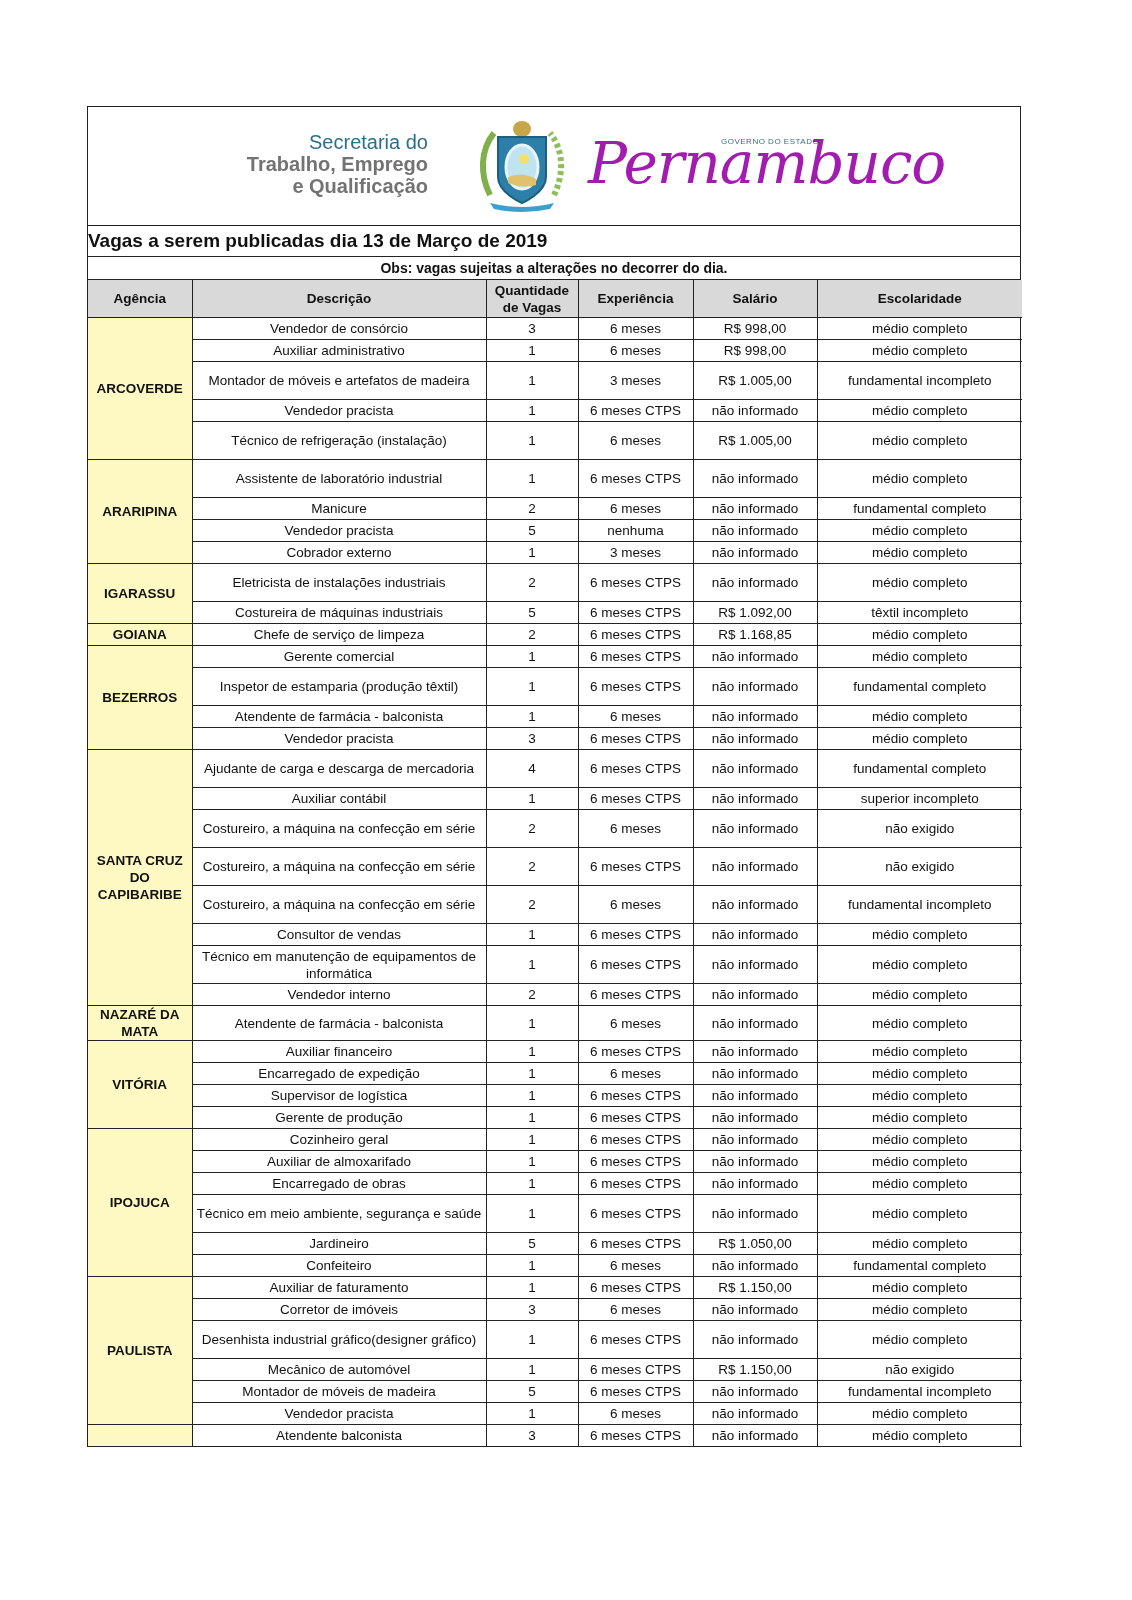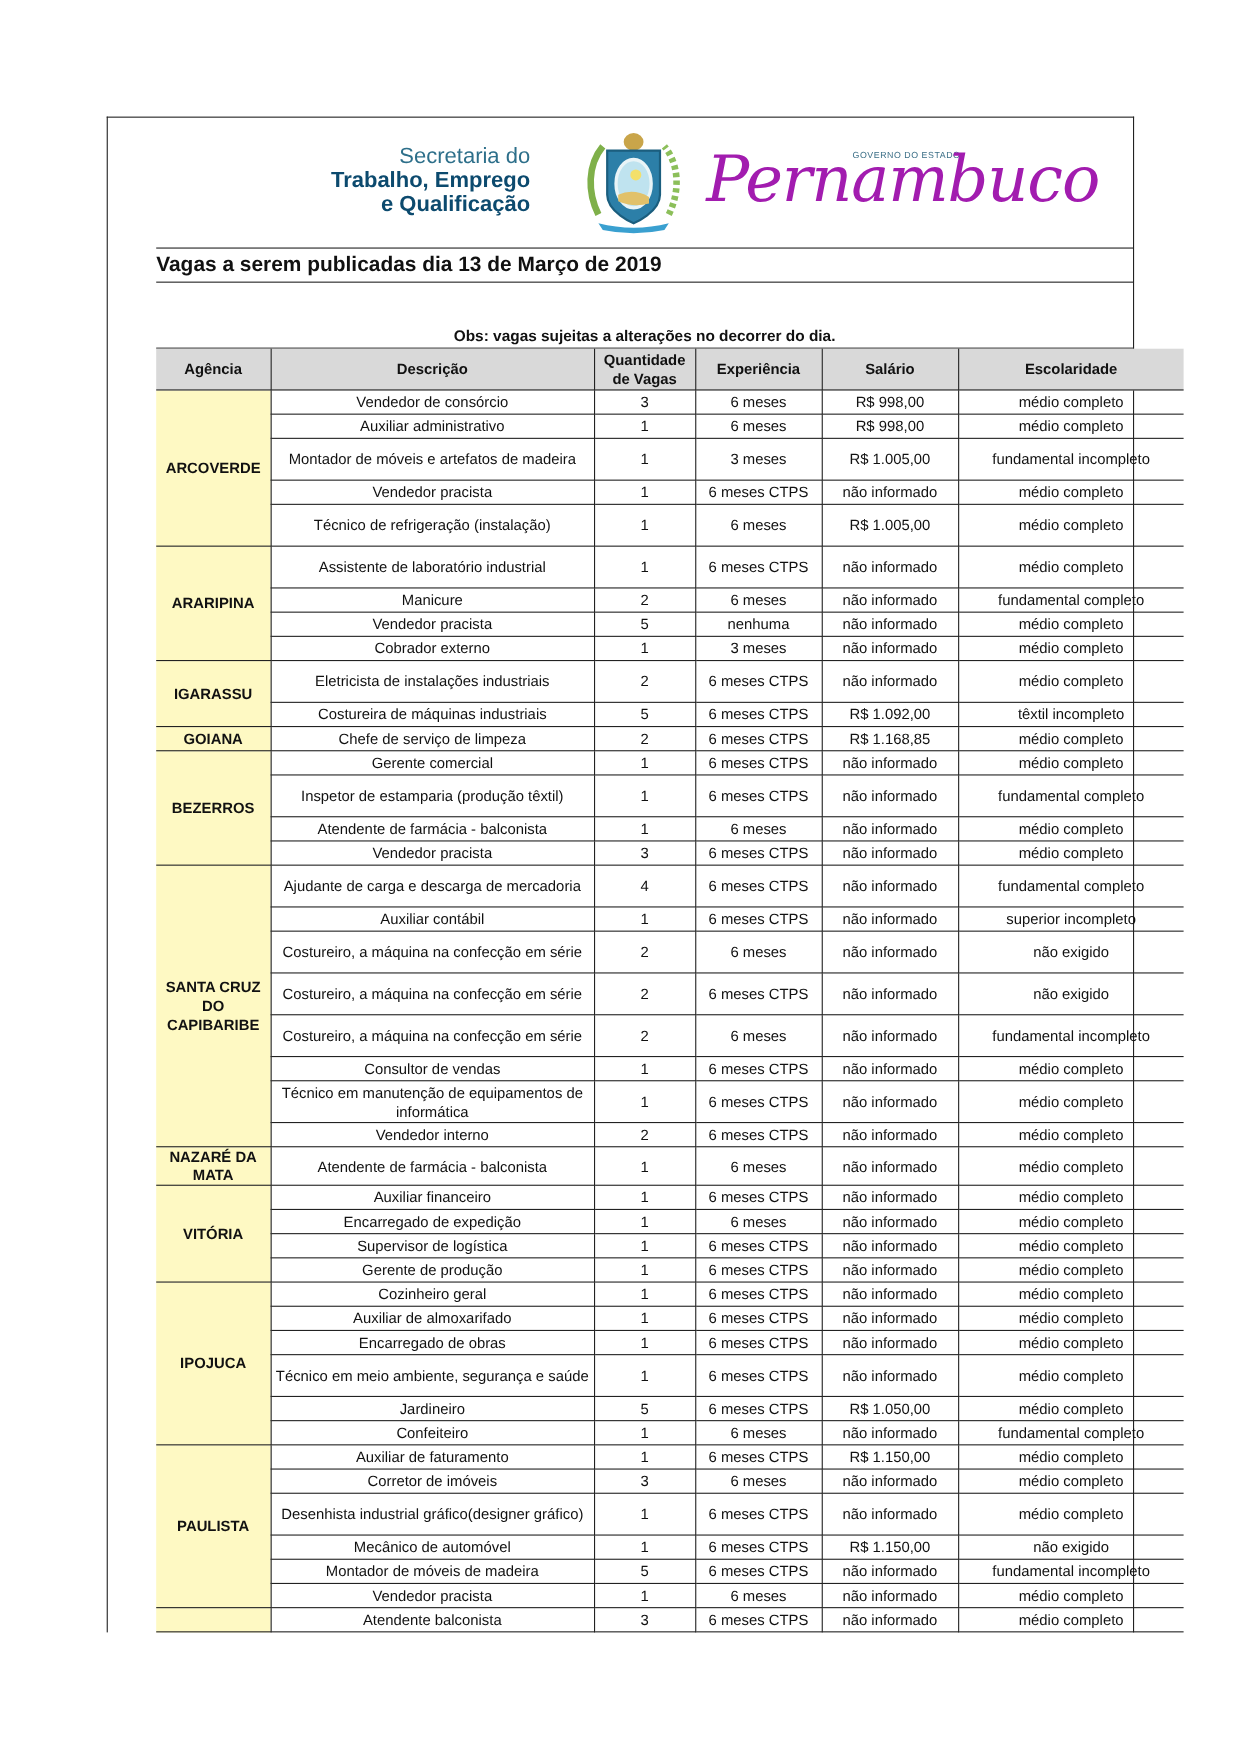--- a/index.html
+++ b/index.html
@@ -1,27 +1,27 @@
 <!DOCTYPE html>
 <html><head>
 <meta charset="utf-8">
 <style>
   html, body { margin:0; padding:0; background:#ffffff; }
   body { width:1132px; height:1600px; position:relative; font-family:"Liberation Sans", sans-serif; color:#111; }
-  .sheet { position:absolute; left:97px; top:106px; width:934px; border:1.5px solid #222; border-bottom:none; box-sizing:border-box;padding-left:44px; }
+  .sheet { position:absolute; left:87px; top:106px; width:934px; border:1.5px solid #222; border-bottom:none; box-sizing:border-box; }
   .banner { height:118px; border-bottom:1.5px solid #222; position:relative; }
   .sec { position:absolute; left:125px; top:24px; width:215px; text-align:right; color:#2d6f8a; line-height:22px; }
   .sec .l1 { font-size:20px; font-weight:normal; }
-  .sec .l2, .sec .l3 { font-size:20px; font-weight:bold; color:#0c4a6e; }
+  .sec .l2, .sec .l3 { font-size:20px; font-weight:bold; color:#737373; }
   .crest { position:absolute; left:384px; top:8px; width:100px; height:100px; }
   .gov { position:absolute; left:590px; top:30px; font-size:8px; color:#3a6e86; letter-spacing:0.5px;margin-left:43px; }
   .pern { position:absolute; left:500px; top:22px; font-family:"DejaVu Serif", serif; font-style:italic; font-size:58px; color:#a21caf; letter-spacing:-1px; }
   .titlerow { height:30px; border-bottom:1.5px solid #222; text-align:left; font-size:19px; font-weight:bold; line-height:30px; }
   .subrow { height:22px; border-bottom:1.5px solid #222; text-align:center; font-size:15px; line-height:22px; }
-  .obsrow { height:22px; border-bottom:1.5px solid #222; text-align:center; font-size:14px; font-weight:bold; line-height:22px;margin-top:37px; }
+  .obsrow { height:22px; border-bottom:1.5px solid #222; text-align:center; font-size:14px; font-weight:bold; line-height:22px; }
   table { border-collapse:collapse; width:100%; table-layout:fixed; font-size:13.5px; }
   th, td { border:1.5px solid #222; text-align:center; vertical-align:middle; padding:0 2px; line-height:17px; }
   th { background:#d9d9d9; font-weight:bold; font-size:13.5px; height:37px; }
   td { height:21px; }
   td.tall { height:37px; }
   td.agency { font-weight:bold; background:#fef9c3; }
   table tr:first-child th { border-top:none; }
   th:first-child, td.agency { border-left:none; }
   th:last-child, td:last-child { border-right:none;margin-top:28px; }
 </style>

